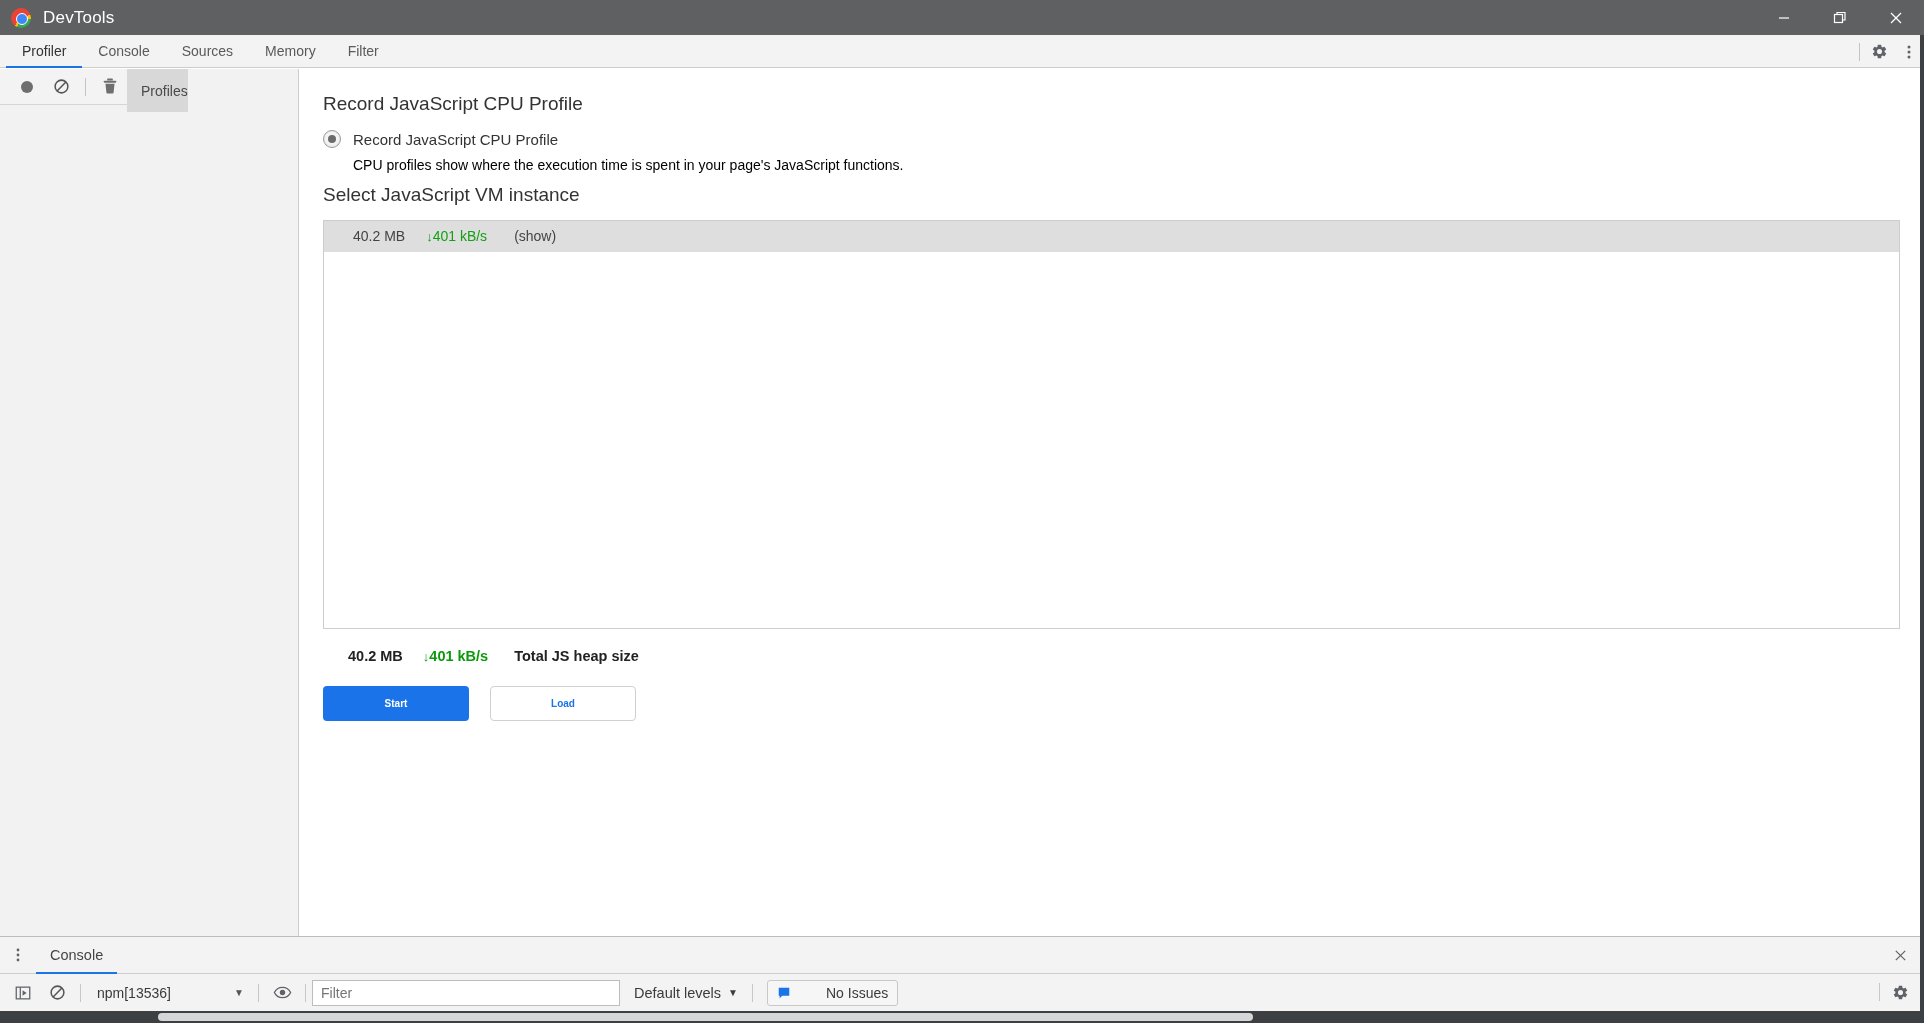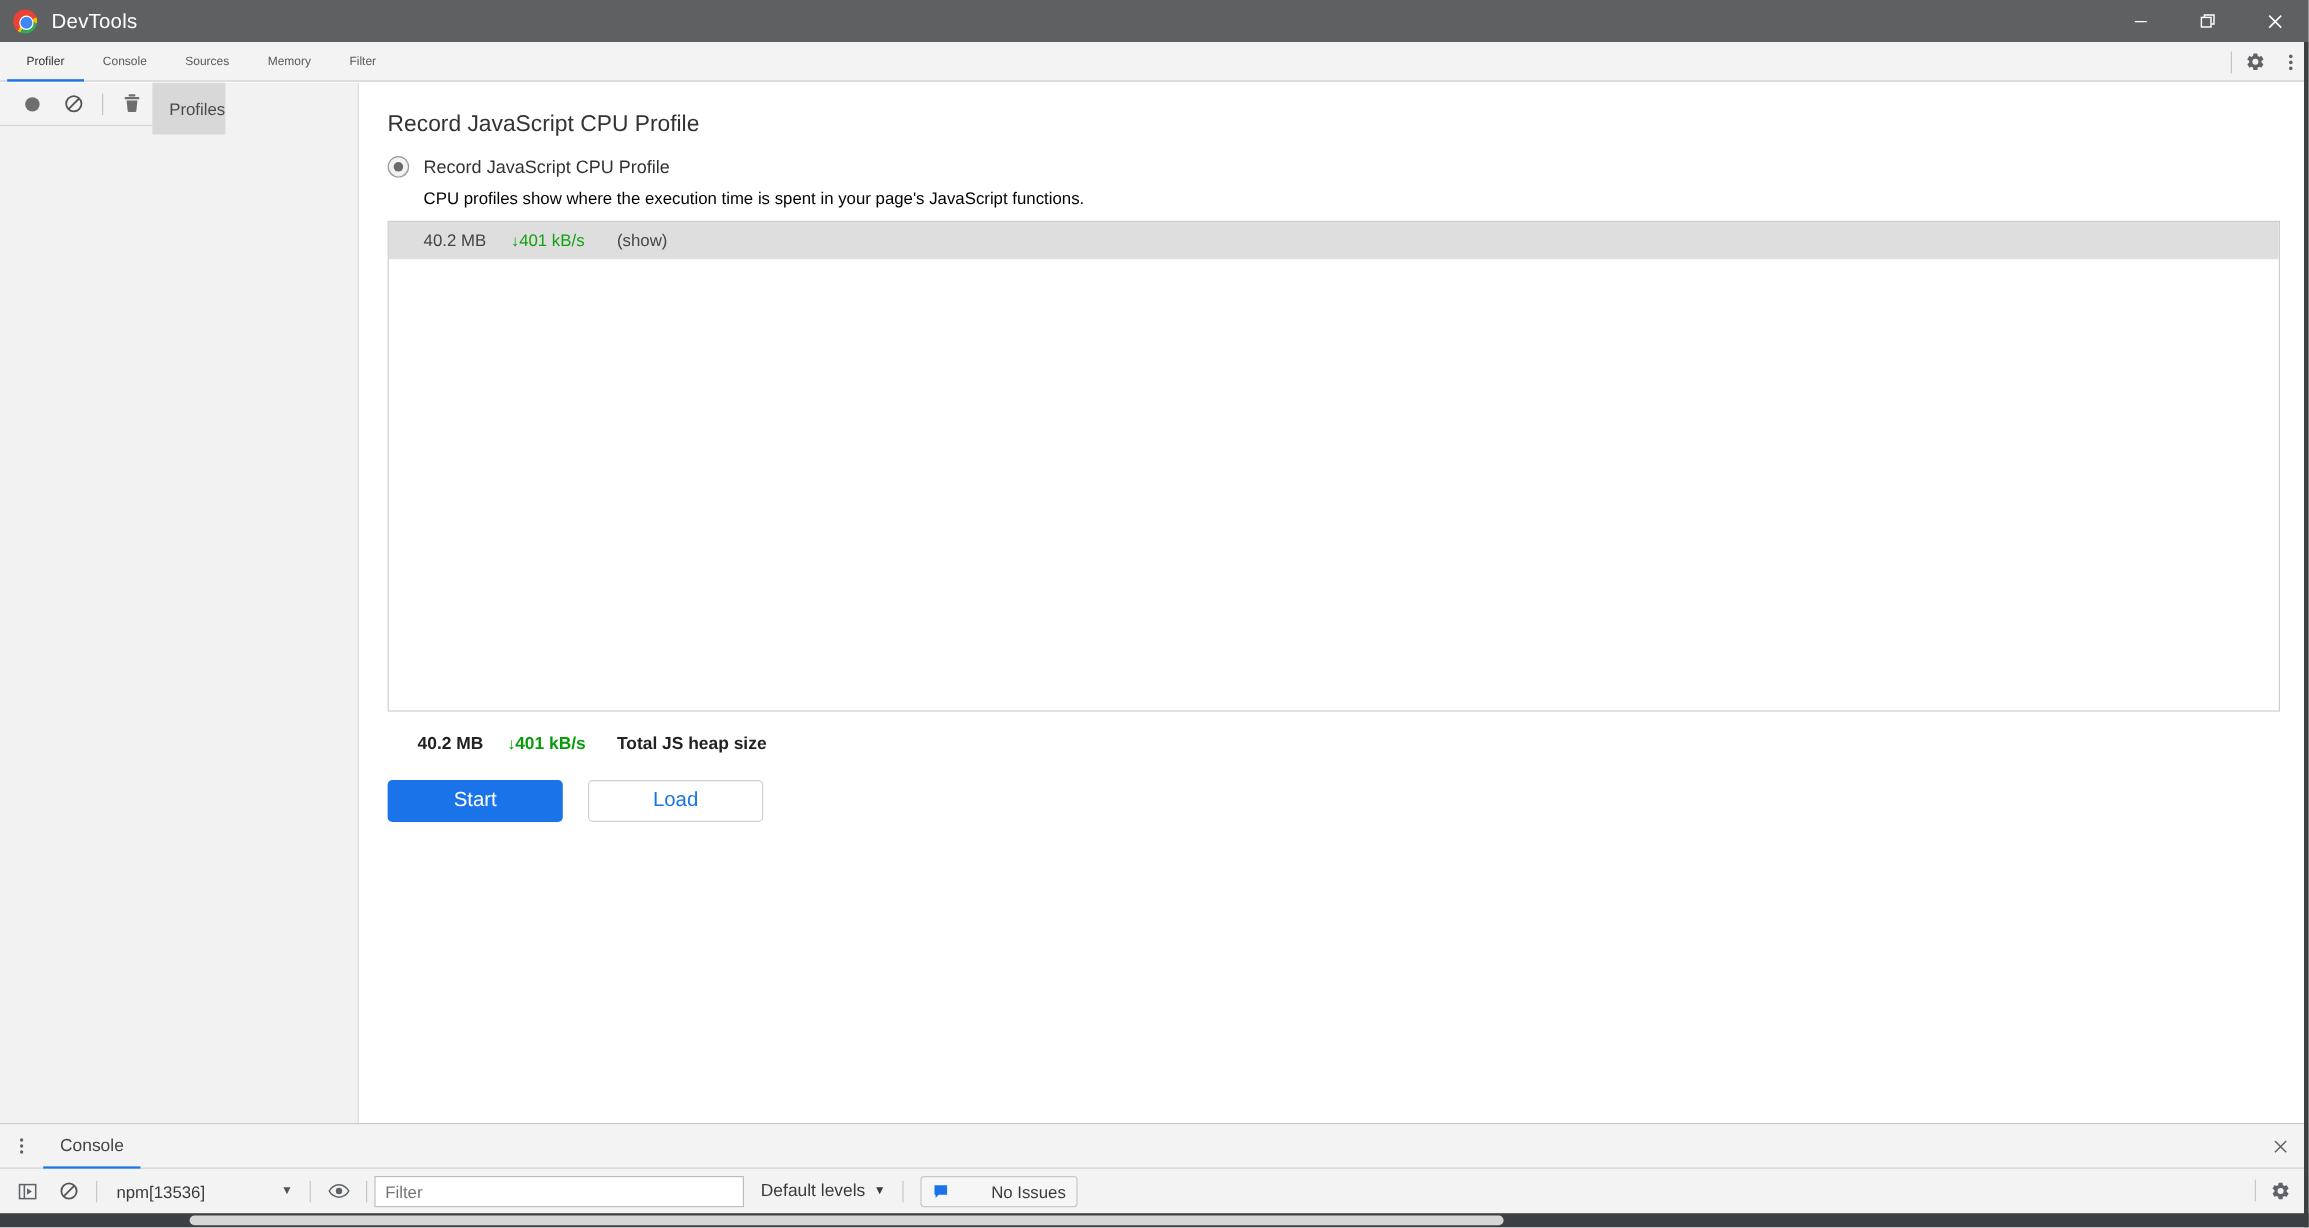--- a/index.html
+++ b/index.html
@@ -40,21 +40,21 @@
   .win-btn svg { display: block; }
 
   
   .tabstrip {
     height: 33px; background: #f3f3f3;
     border-bottom: 1px solid #cdcdcd;
     display: flex; align-items: stretch; position: relative;
   }
   .tab {
     padding: 0 16px; display: flex; align-items: center;
-    font-size: 10px; color: #5a5a5a; position: relative;
+    font-size: 14px; color: #5a5a5a; position: relative;
   }
   .tab:first-child { margin-left: 6px; }
   .tab.active { color: #333333; }
   .tab.active::after {
     content: ""; position: absolute; left: 0; right: 0; bottom: -1px;
     height: 2px; background: #1a73e8;
   }
   .tabstrip-right {
     position: absolute; right: 0; top: 0; height: 33px;
     display: flex; align-items: center;
@@ -132,21 +132,21 @@
 
   .heap-row {
     display: flex; align-items: center; margin-top: 19px;
     padding-left: 25px; font-size: 14.5px; font-weight: bold; color: #222222;
   }
   .heap-row .rate { color: #0b9a0b; margin-left: 20px; }
   .heap-row .label { margin-left: 26px; color: #222222; }
 
   .btn-row { display: flex; align-items: center; margin-top: 22px; }
   .btn {
-    height: 35px; border-radius: 4px; font-size: 17px; font-weight: normal;
+    height: 35px; border-radius: 4px; font-size: 10px; font-weight: bold;
     display: flex; align-items: center; justify-content: center;
   }
   .btn-primary {
     width: 146px; background: #1a73e8; color: #ffffff; border: none;
   }
   .btn-secondary {
     width: 146px; background: #ffffff; color: #1a73e8;
     border: 1px solid #d0d0d0; margin-left: 21px;
   }
 
@@ -318,20 +318,21 @@
 
   <div class="main">
     <div class="section-title">Record JavaScript CPU Profile</div>
 
     <div class="radio-row">
       <span class="radio"></span>
       <span class="radio-label">Record JavaScript CPU Profile</span>
     </div>
     <div class="radio-desc">CPU profiles show where the execution time is spent in your page's JavaScript functions.</div>
 
+    <div class="vm-title">Select JavaScript VM instance</div>
 
     <div class="vm-list">
       <div class="vm-row">
         <span class="size">40.2 MB</span>
         <span class="rate"><span class="arrow-down">↓</span><span>401 kB/s</span></span>
         <span class="name">(show)</span>
       </div>
     </div>
 
     <div class="heap-row">

